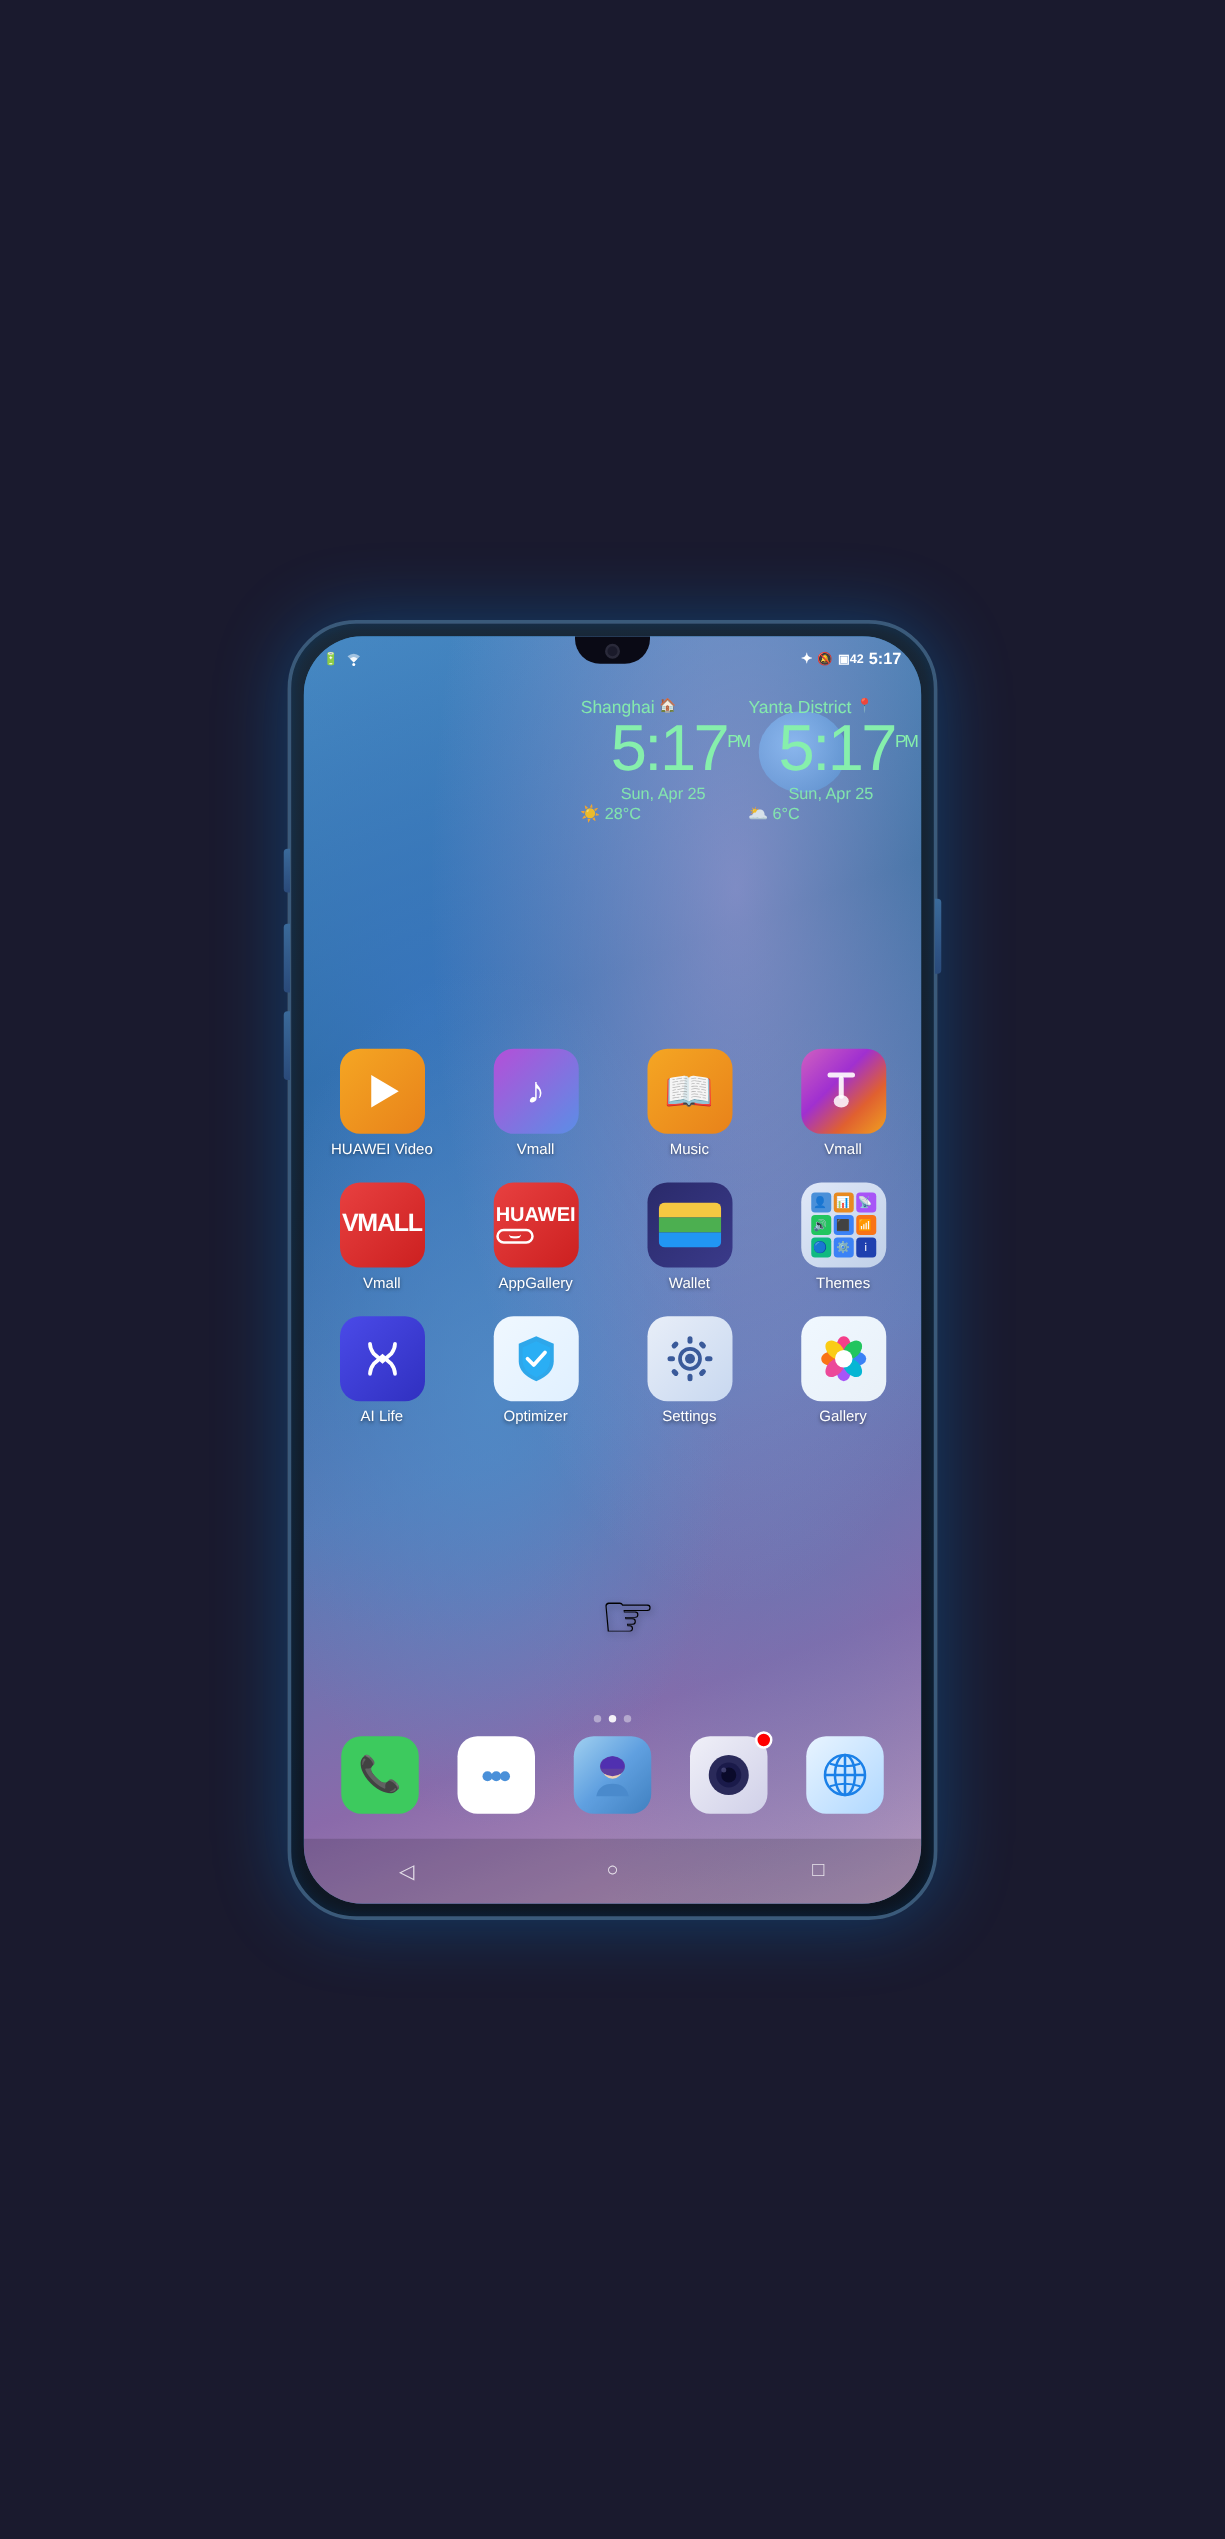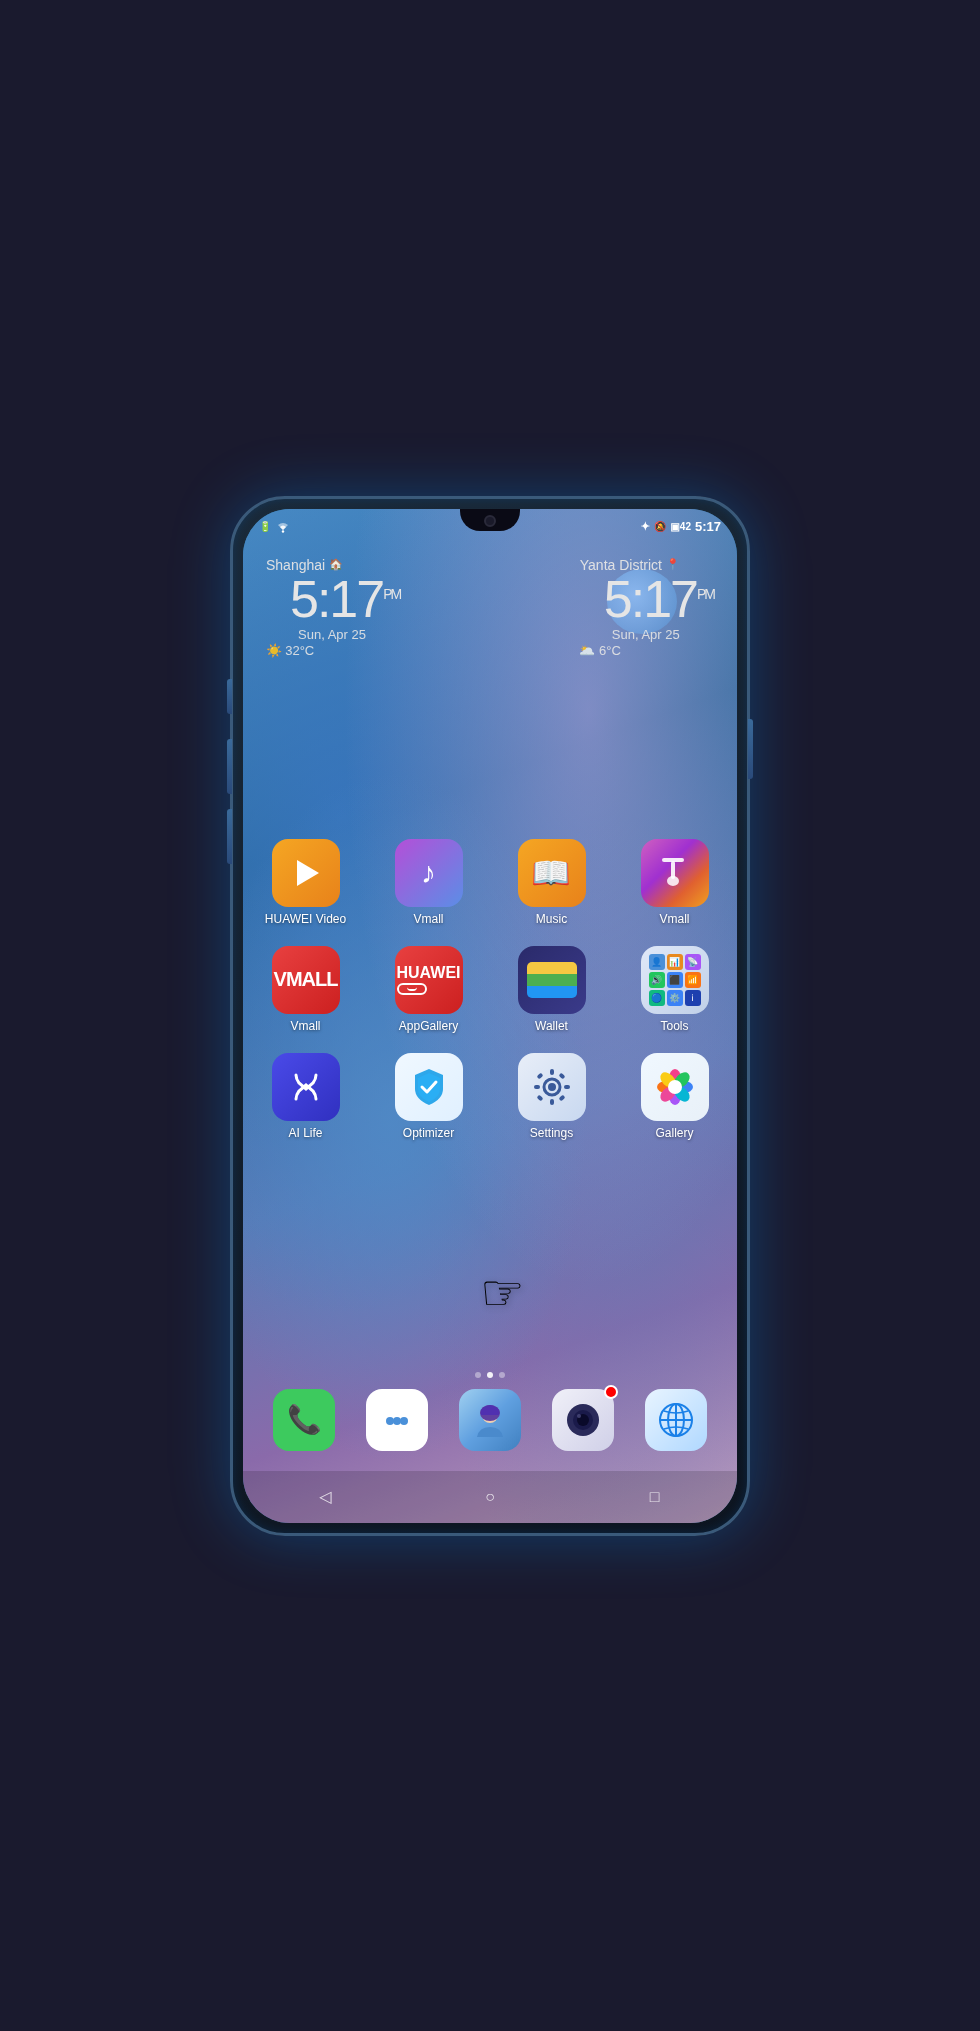--- a/index.html
+++ b/index.html
@@ -150,23 +150,23 @@
       font-size: 11px;
     }
 
     
     .clock-section {
       position: absolute;
       top: 48px;
       left: 0;
       right: 0;
       display: flex;
-      justify-content: space-between;
-      padding: 0 23px;
-      color: #e5e5e5;
+      justify-content: flex-end;
+      padding: 0 4px;
+      color: #86efac;
       z-index: 5;
     }
     .clock-widget {
       display: flex;
       flex-direction: column;
     }
     .city-name {
       font-size: 14px;
       font-weight: 400;
       opacity: 0.95;
@@ -460,21 +460,21 @@
         <div class="city-name">
           <span>Shanghai</span>
           <span style="font-size:11px;">🏠</span>
         </div>
         <div class="clock-time">
           <span>5:17</span><span class="clock-ampm">PM</span>
         </div>
         <div class="clock-date">Sun, Apr 25</div>
         <div class="clock-weather">
           <span>☀️</span>
-          <span>32°C</span>
+          <span>28°C</span>
         </div>
       </div>
 
       <div class="clock-widget">
         <div class="city-name">
           <span>Yanta District</span>
           <span style="font-size:11px;">📍</span>
         </div>
         <div class="clock-time">
           <span>5:17</span><span class="clock-ampm">PM</span>
@@ -566,21 +566,21 @@
               <div class="tools-cell" style="background:#e88a20; color:white; font-size:9px;">📊</div>
               <div class="tools-cell" style="background:#a855f7; color:white; font-size:9px;">📡</div>
               <div class="tools-cell" style="background:#22c55e; color:white; font-size:9px;">🔊</div>
               <div class="tools-cell" style="background:#3b82f6; color:white; font-size:9px;">⬛</div>
               <div class="tools-cell" style="background:#f97316; color:white; font-size:9px;">📶</div>
               <div class="tools-cell" style="background:#10b981; color:white; font-size:9px;">🔵</div>
               <div class="tools-cell" style="background:#3b82f6; color:white; font-size:9px;">⚙️</div>
               <div class="tools-cell" style="background:#1e40af; color:white; font-size:9px;">ℹ</div>
             </div>
           </div>
-          <span class="app-label">Tools</span>
+          <span class="app-label">Themes</span>
         </div>
 
       </div>
 
       <div class="app-row">
 
         <div class="app-item">
           <div class="app-icon icon-ailife">
 
             <svg width="40" height="40" viewBox="0 0 40 40">

